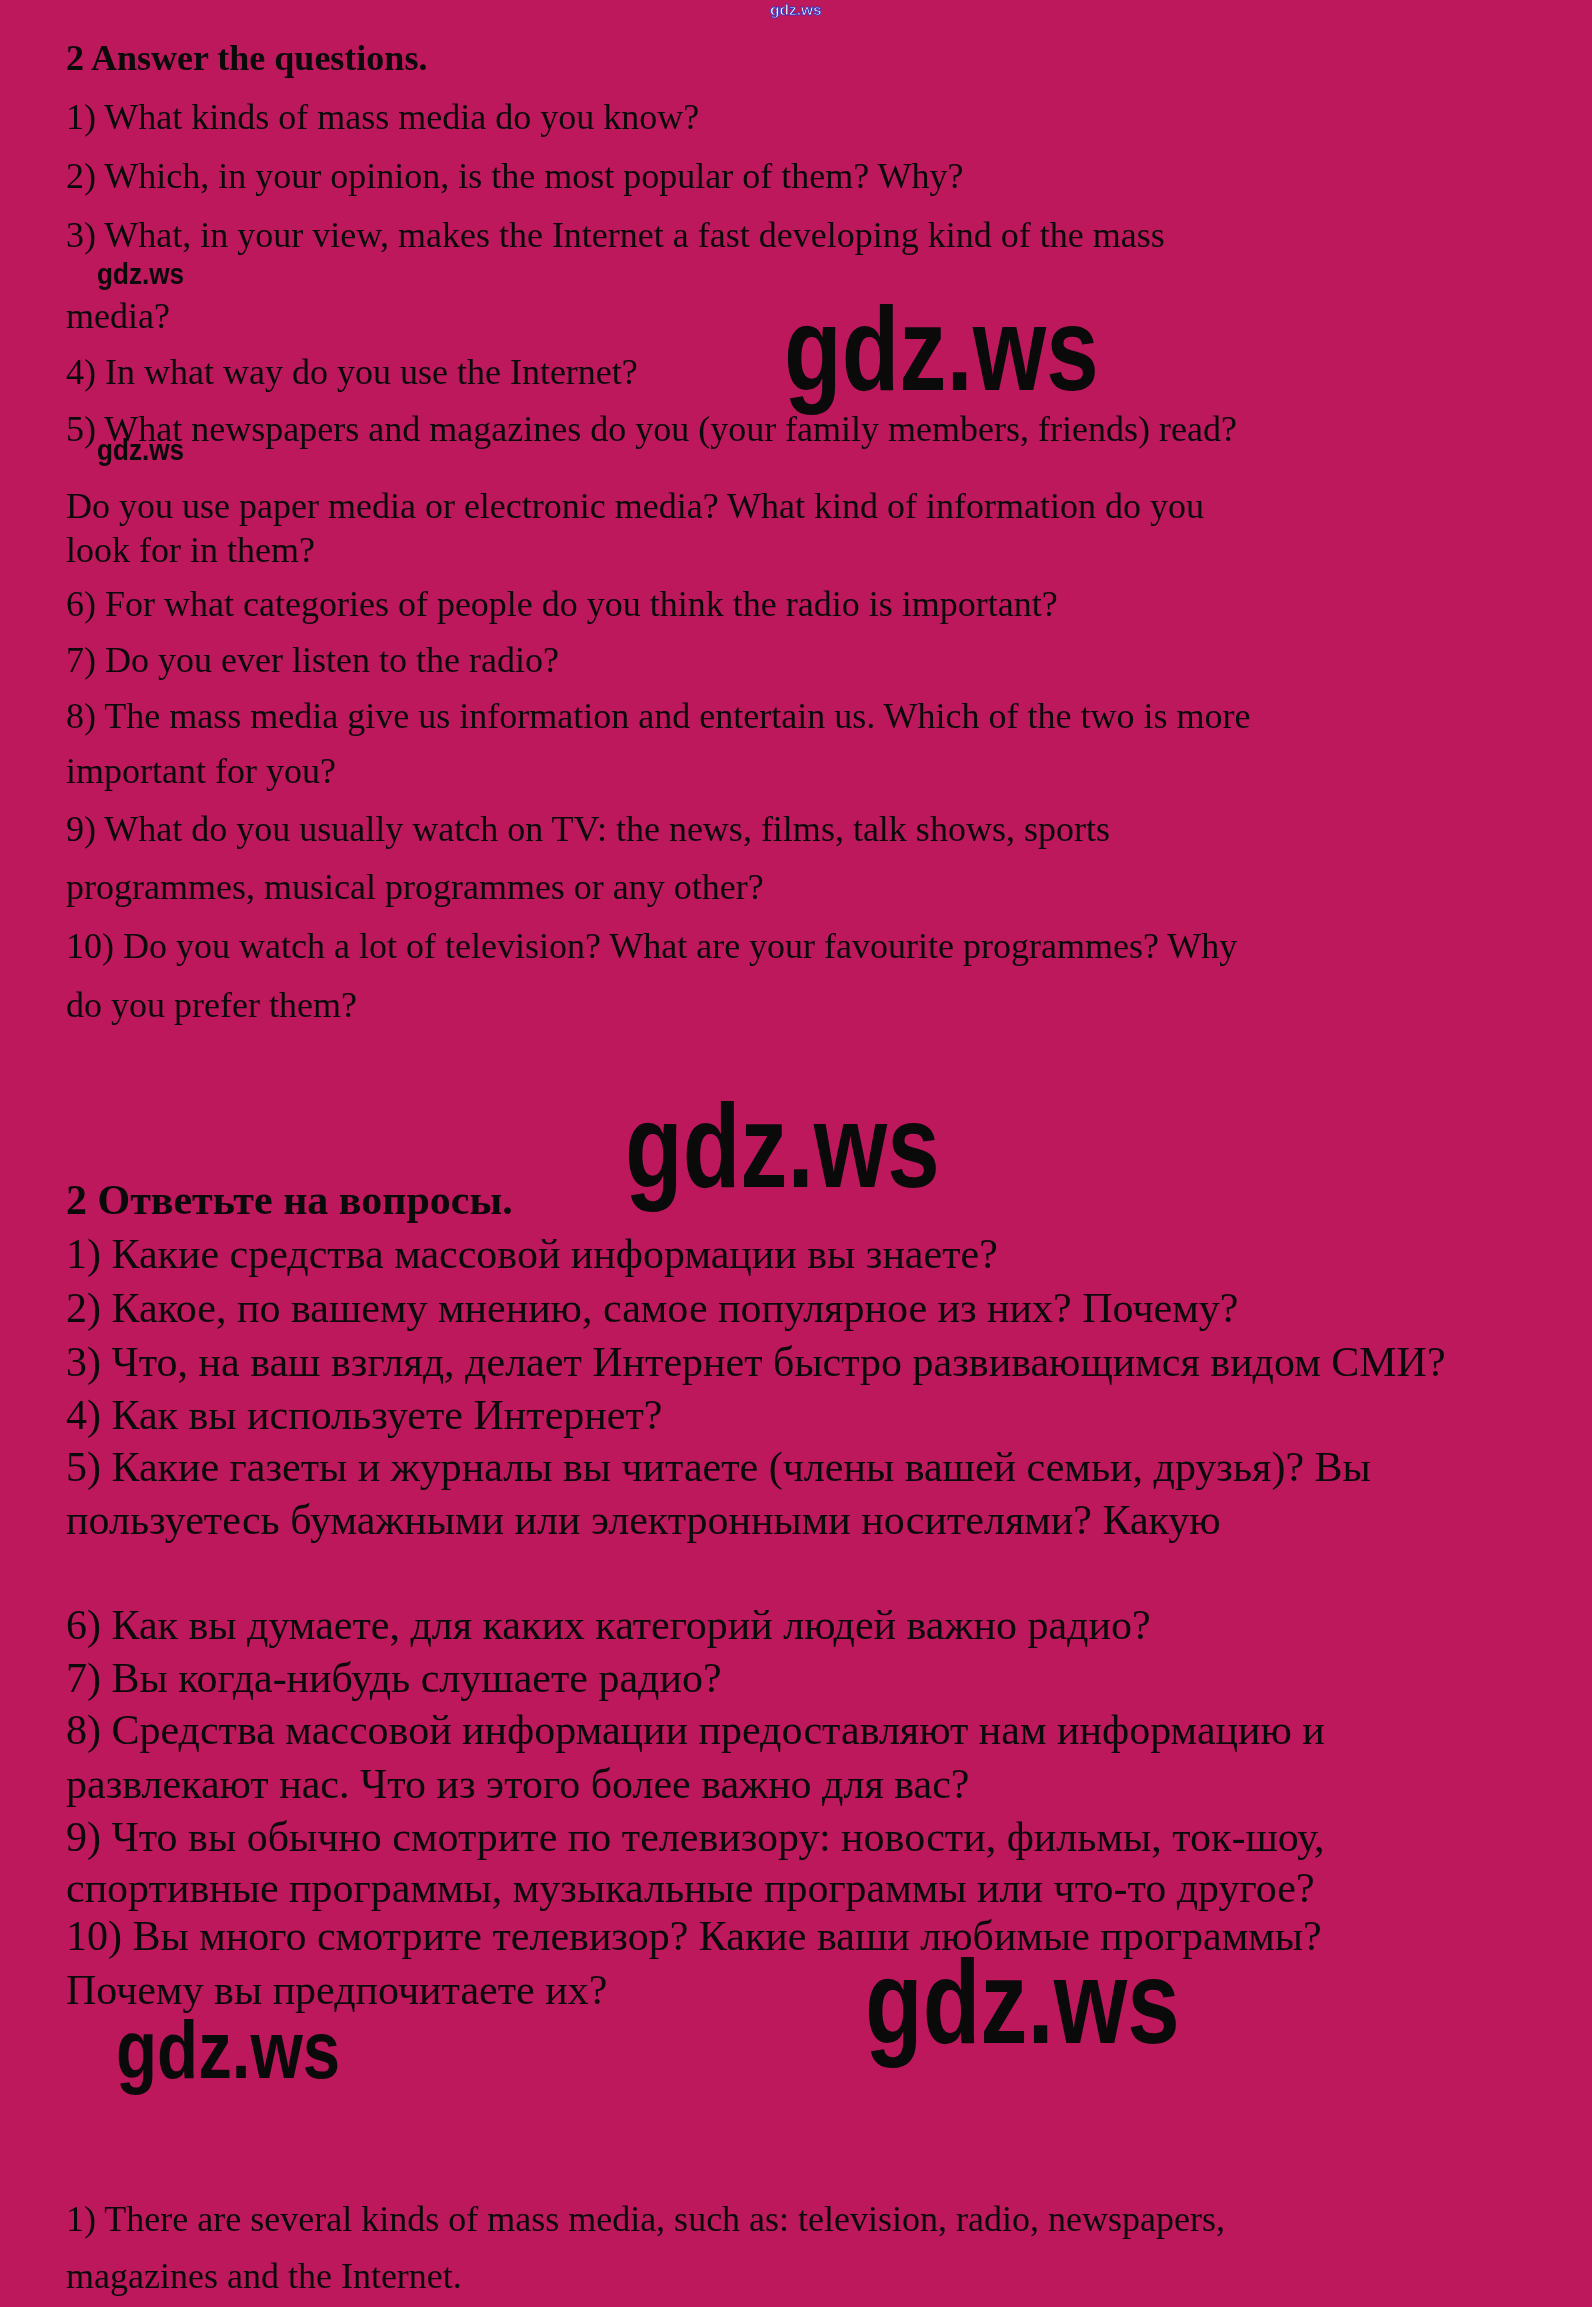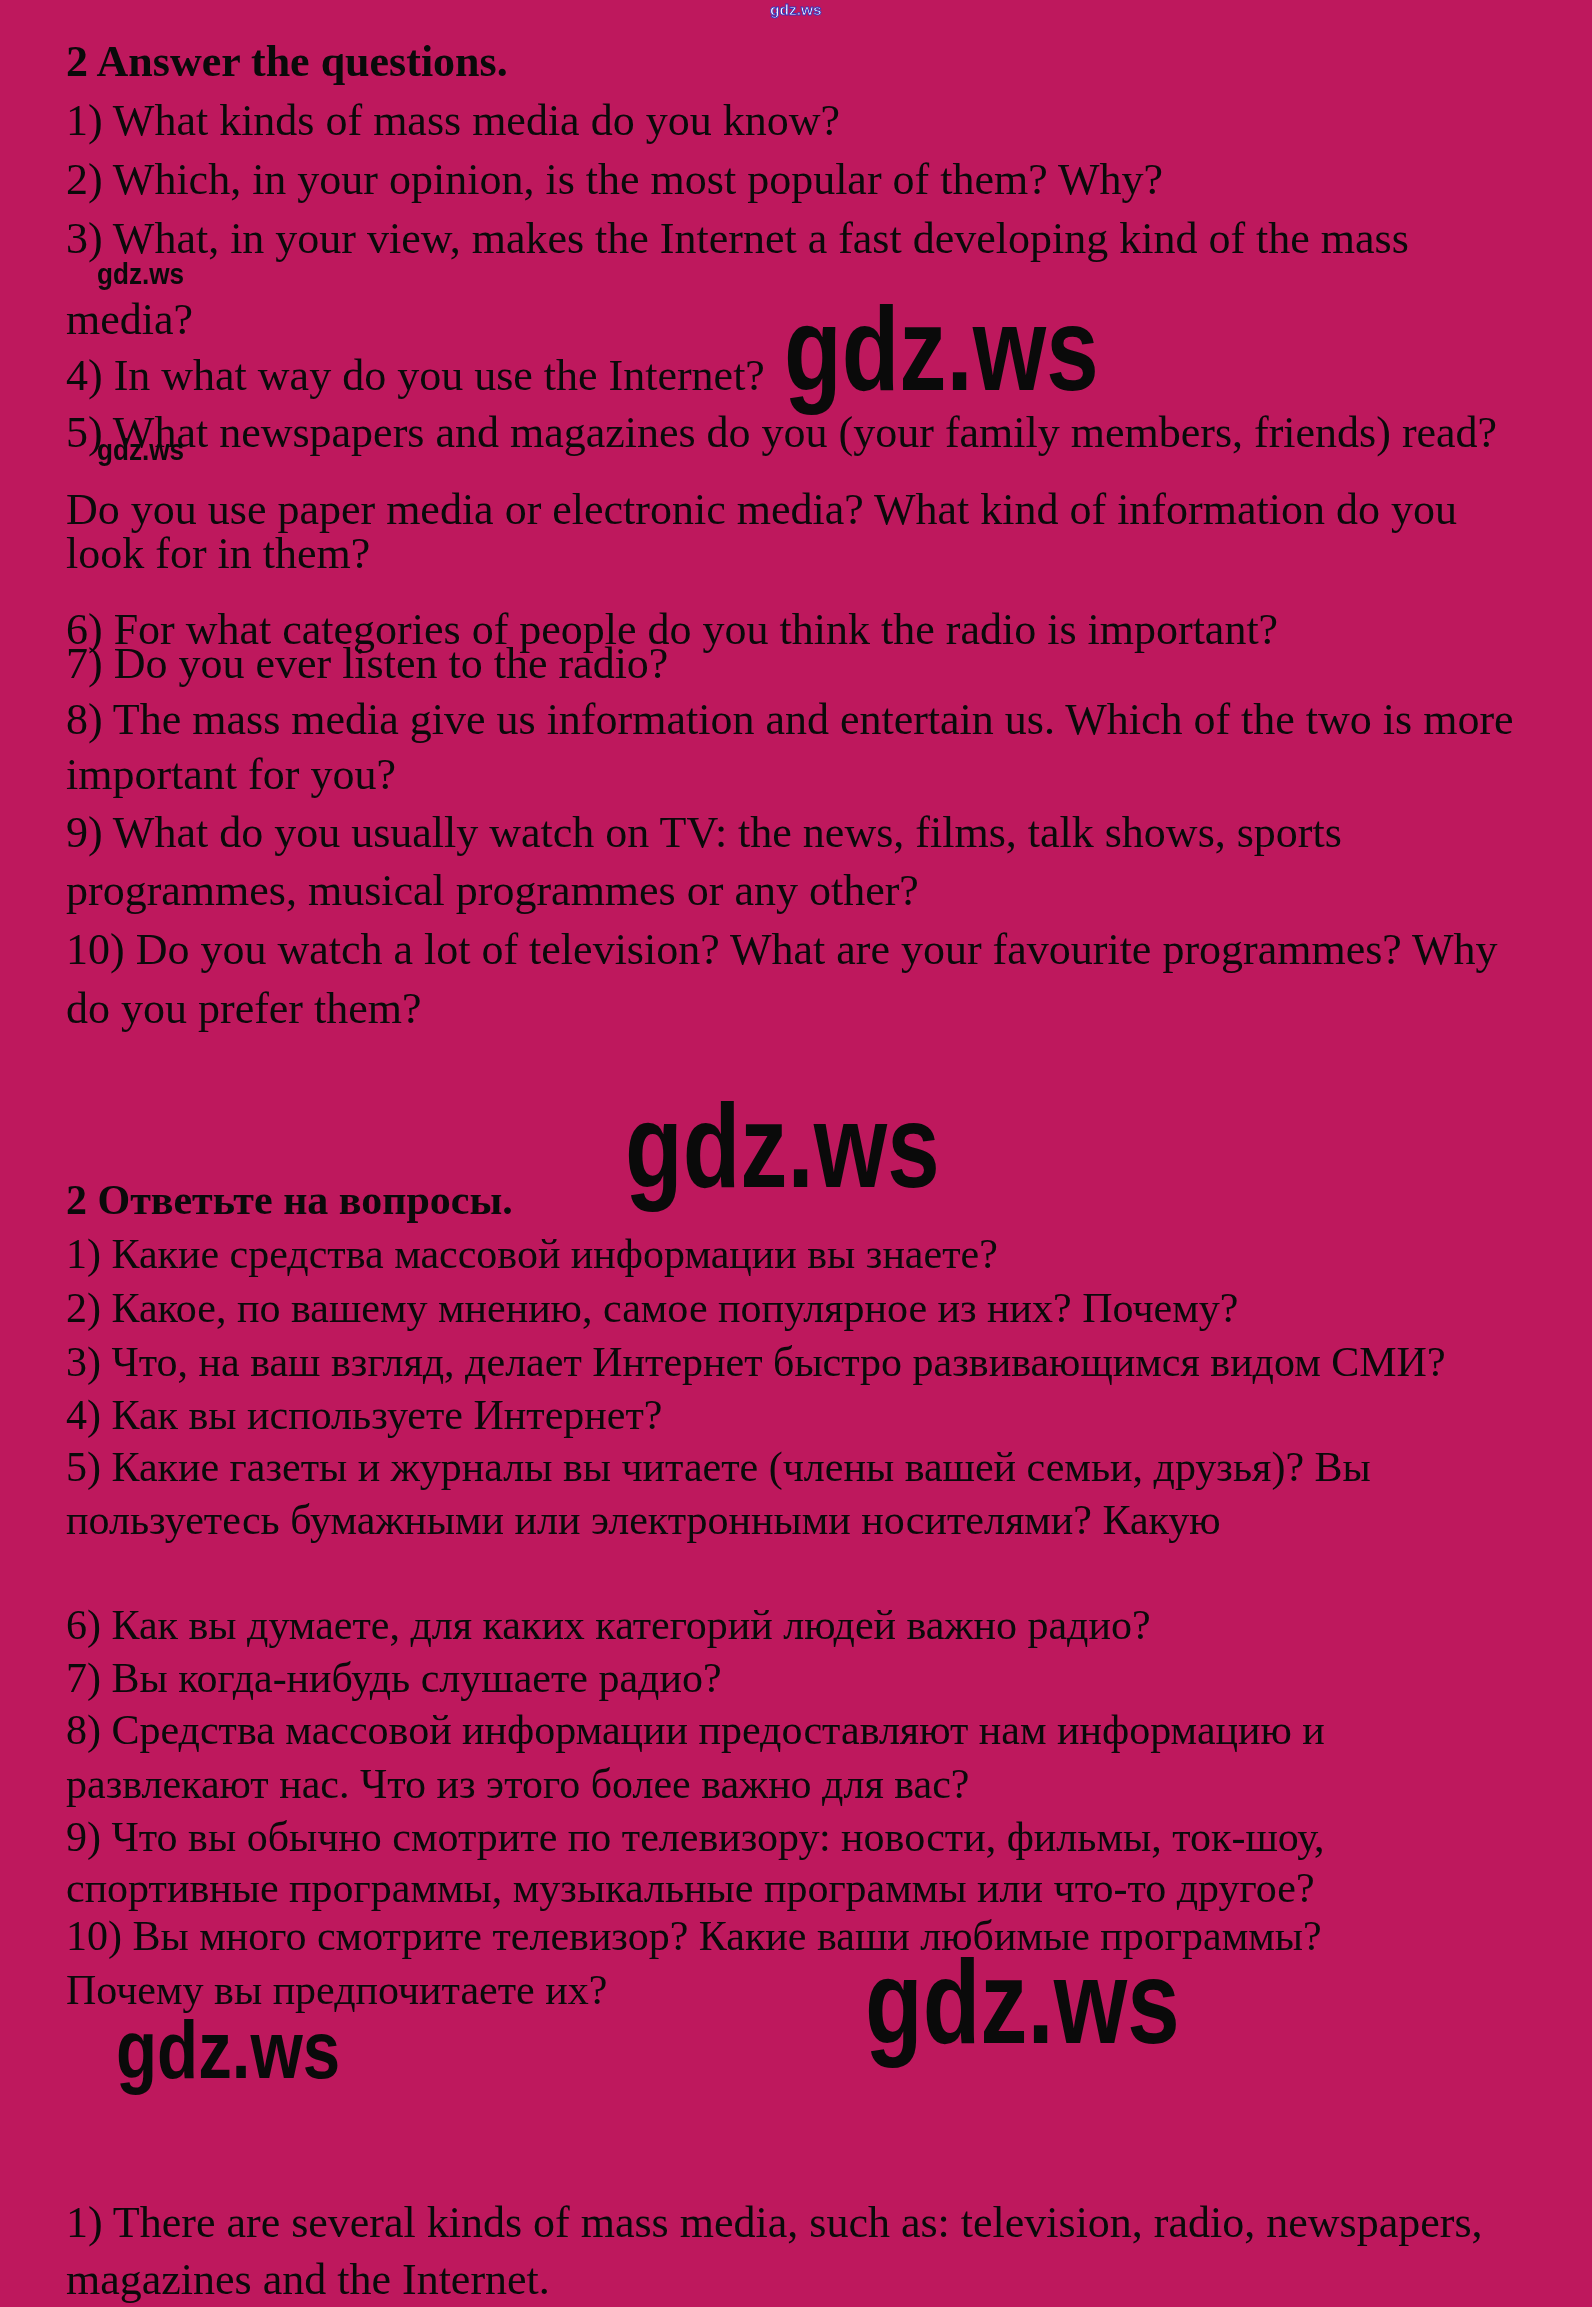--- a/index.html
+++ b/index.html
@@ -15,21 +15,21 @@
     overflow: hidden;
     font-family: "Liberation Serif", serif;
     color: #0a0a0a;
   }
   .line {
     position: absolute;
     left: 66px;
     line-height: 1;
     white-space: nowrap;
   }
-  .en { font-size: 44px; }
+  .en { font-size: 36px; }
   .ru { font-size: 42px; }
   .heading { font-weight: bold; }
   .wm {
     position: absolute;
     font-family: "Liberation Sans", sans-serif;
     font-weight: bold;
     line-height: 1;
     white-space: nowrap;
     color: #0a0a0a;
   }
@@ -69,21 +69,21 @@
 
   <div class="line en heading" style="top:40px">2 Answer the questions.</div>
   <div class="line en" style="top:99px">1) What kinds of mass media do you know?</div>
   <div class="line en" style="top:158px">2) Which, in your opinion, is the most popular of them? Why?</div>
   <div class="line en" style="top:217px">3) What, in your view, makes the Internet a fast developing kind of the mass</div>
   <div class="line en" style="top:298px">media?</div>
   <div class="line en" style="top:354px">4) In what way do you use the Internet?</div>
   <div class="line en" style="top:411px">5) What newspapers and magazines do you (your family members, friends) read?</div>
   <div class="line en" style="top:488px">Do you use paper media or electronic media? What kind of information do you</div>
   <div class="line en" style="top:532px">look for in them?</div>
-  <div class="line en" style="top:608px">6) For what categories of people do you think the radio is important?</div>
+  <div class="line en" style="top:586px">6) For what categories of people do you think the radio is important?</div>
   <div class="line en" style="top:642px">7) Do you ever listen to the radio?</div>
   <div class="line en" style="top:698px">8) The mass media give us information and entertain us. Which of the two is more</div>
   <div class="line en" style="top:753px">important for you?</div>
   <div class="line en" style="top:811px">9) What do you usually watch on TV: the news, films, talk shows, sports</div>
   <div class="line en" style="top:869px">programmes, musical programmes or any other?</div>
   <div class="line en" style="top:928px">10) Do you watch a lot of television? What are your favourite programmes? Why</div>
   <div class="line en" style="top:987px">do you prefer them?</div>
 
   <div class="line ru heading" style="top:1179px">2 Ответьте на вопросы.</div>
   <div class="line ru" style="top:1233px">1) Какие средства массовой информации вы знаете?</div>

